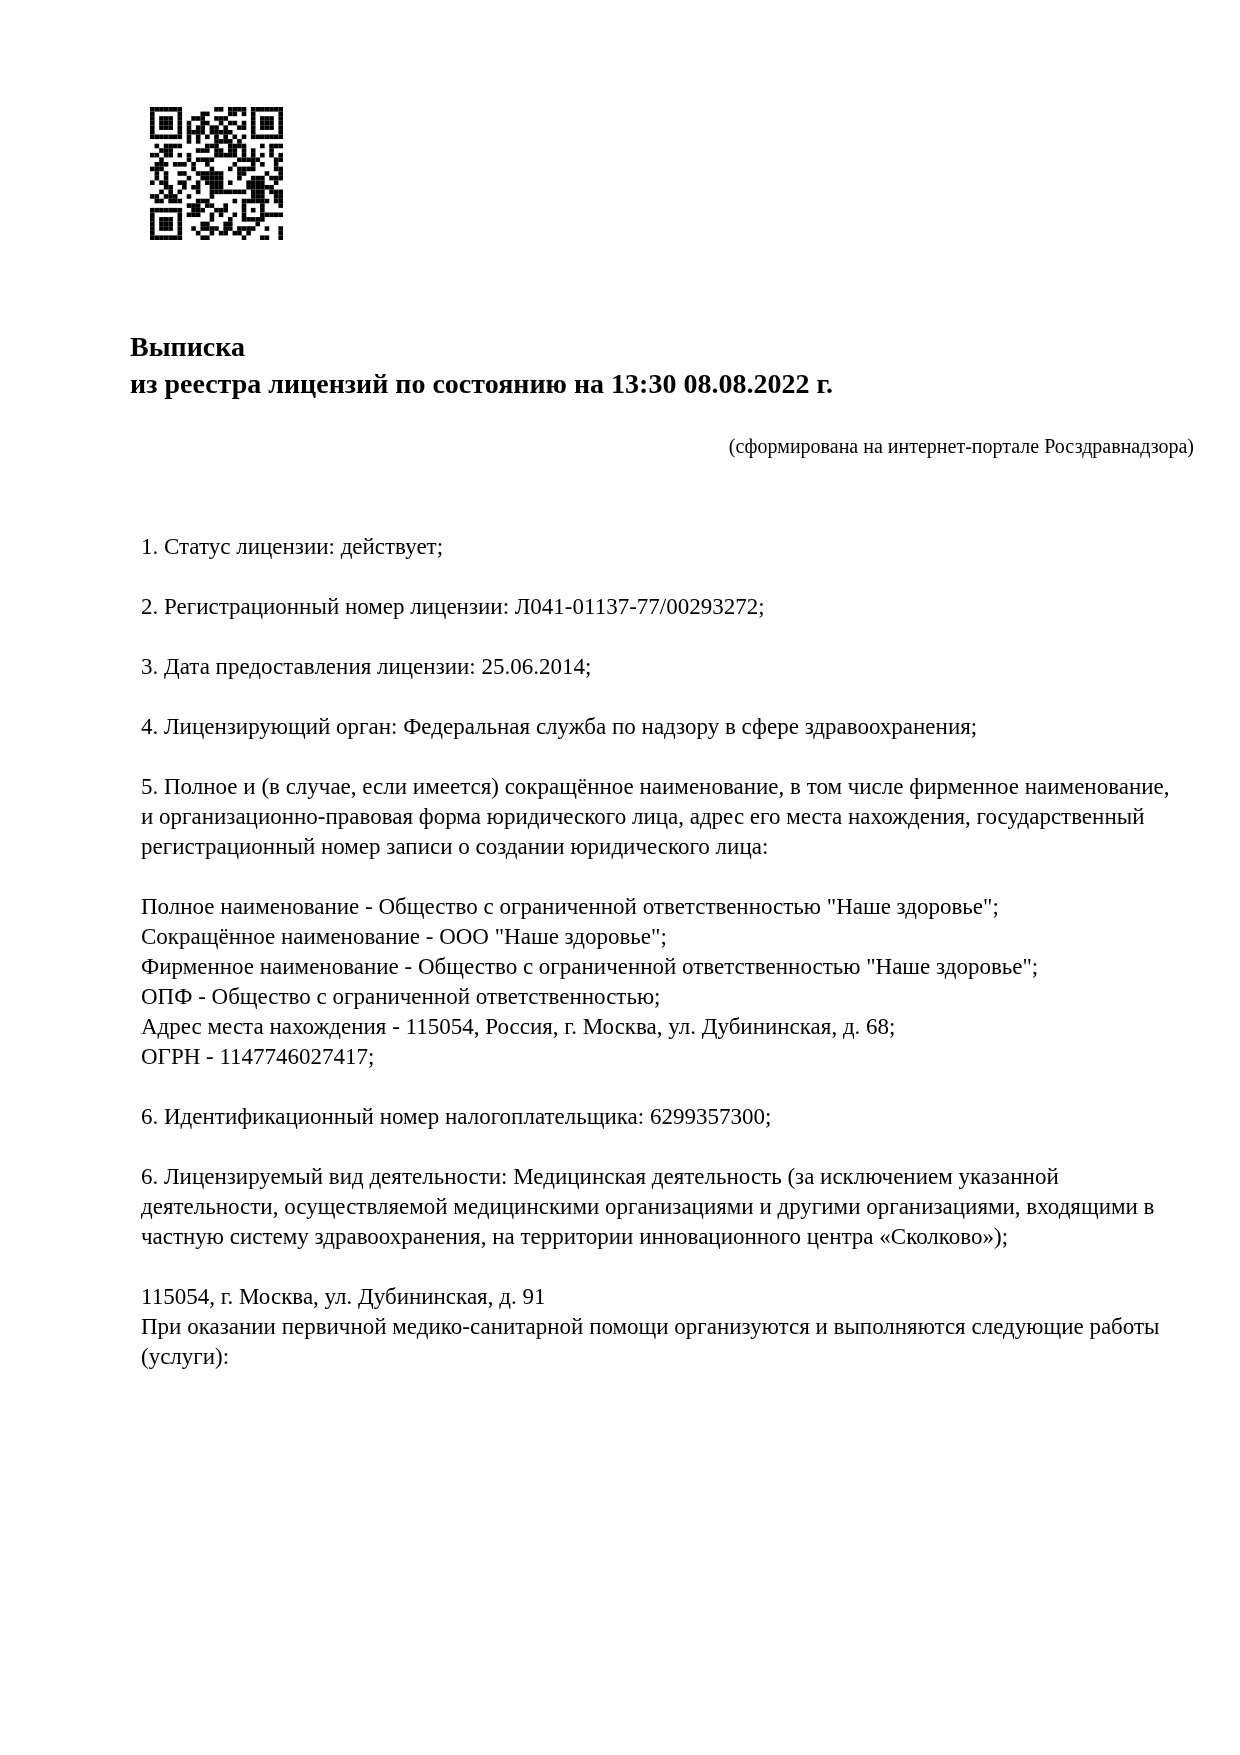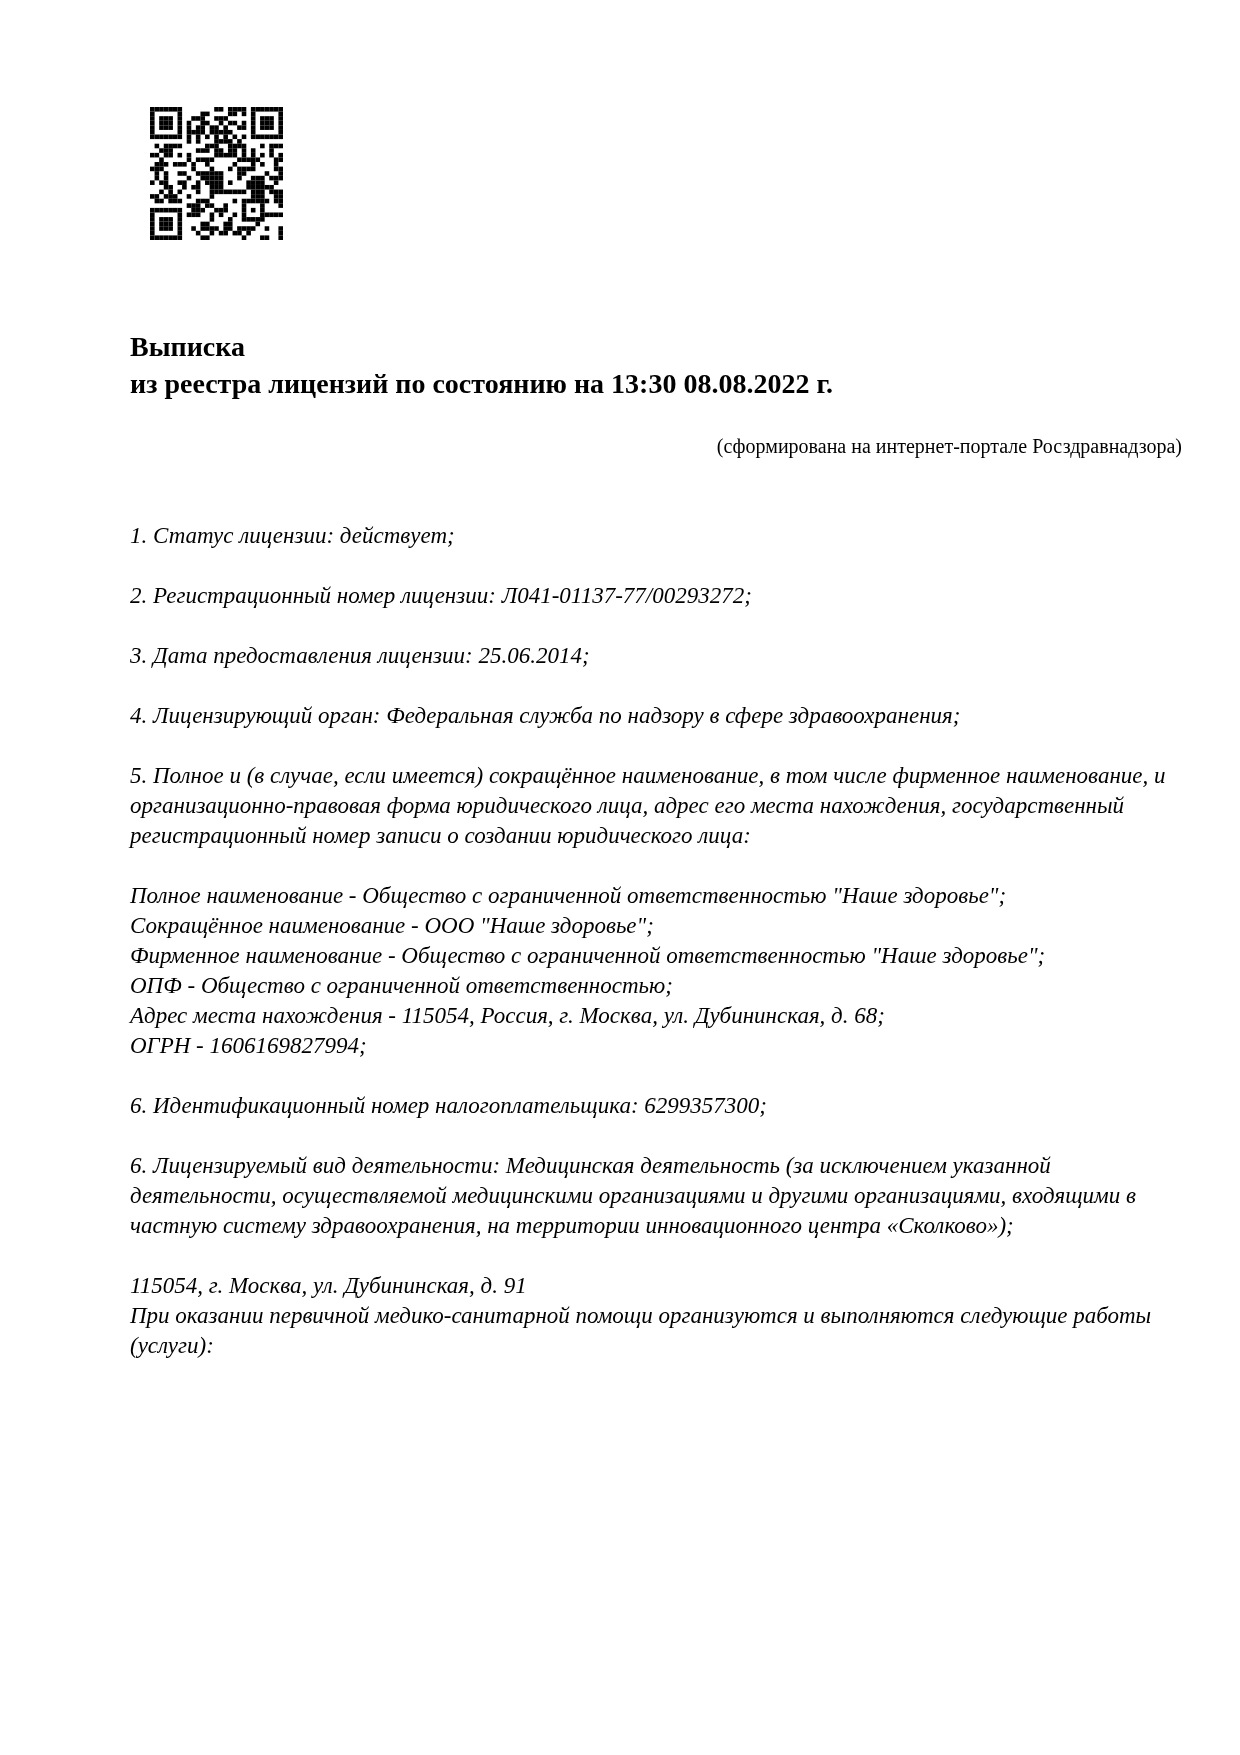--- a/index.html
+++ b/index.html
@@ -34,38 +34,37 @@
     left: 0;
     width: 100%;
     text-align: left;
     font-weight: bold;
     font-size: 28px;
     line-height: 37px;
   }
   .subtitle {
     position: absolute;
     top: 434px;
-    left: 0;
+    left: 12px;
     width: 100%;
     text-align: right;
     font-size: 20px;
     line-height: 24px;
   }
   .doc-body {
     position: absolute;
     top: 521px;
     left: 0;
     width: 1052px;
     font-size: 23px;
     line-height: 30px;
   }
   .doc-body p {
-    margin: 0;
+    margin: 11px;
     padding: 0;
-    font-style: italic;
   }
   .doc-body p + p {
     margin-top: 30px;
   }
   .doc-body .line {
     display: block;
   }
 </style>
 </head>
 <body>
@@ -498,21 +497,21 @@
     <p>2. Регистрационный номер лицензии: Л041-01137-77/00293272;</p>
     <p>3. Дата предоставления лицензии: 25.06.2014;</p>
     <p>4. Лицензирующий орган: Федеральная служба по надзору в сфере здравоохранения;</p>
     <p>5. Полное и (в случае, если имеется) сокращённое наименование, в том числе фирменное наименование, и организационно-правовая форма юридического лица, адрес его места нахождения, государственный регистрационный номер записи о создании юридического лица:</p>
     <p>
       <span class="line">Полное наименование - Общество с ограниченной ответственностью "Наше здоровье";</span>
       <span class="line">Сокращённое наименование - ООО "Наше здоровье";</span>
       <span class="line">Фирменное наименование - Общество с ограниченной ответственностью "Наше здоровье";</span>
       <span class="line">ОПФ - Общество с ограниченной ответственностью;</span>
       <span class="line">Адрес места нахождения - 115054, Россия, г. Москва, ул. Дубининская, д. 68;</span>
-      <span class="line">ОГРН - 1606169827994;</span>
+      <span class="line">ОГРН - 1147746027417;</span>
     </p>
     <p>6. Идентификационный номер налогоплательщика: 6299357300;</p>
     <p>6. Лицензируемый вид деятельности: Медицинская деятельность (за исключением указанной деятельности, осуществляемой медицинскими организациями и другими организациями, входящими в частную систему здравоохранения, на территории инновационного центра «Сколково»);</p>
     <p>
       <span class="line">115054, г. Москва, ул. Дубининская, д. 91</span>
       <span class="line">При оказании первичной медико-санитарной помощи организуются и выполняются следующие работы (услуги):</span>
     </p>
   </div>
 
 </div>

